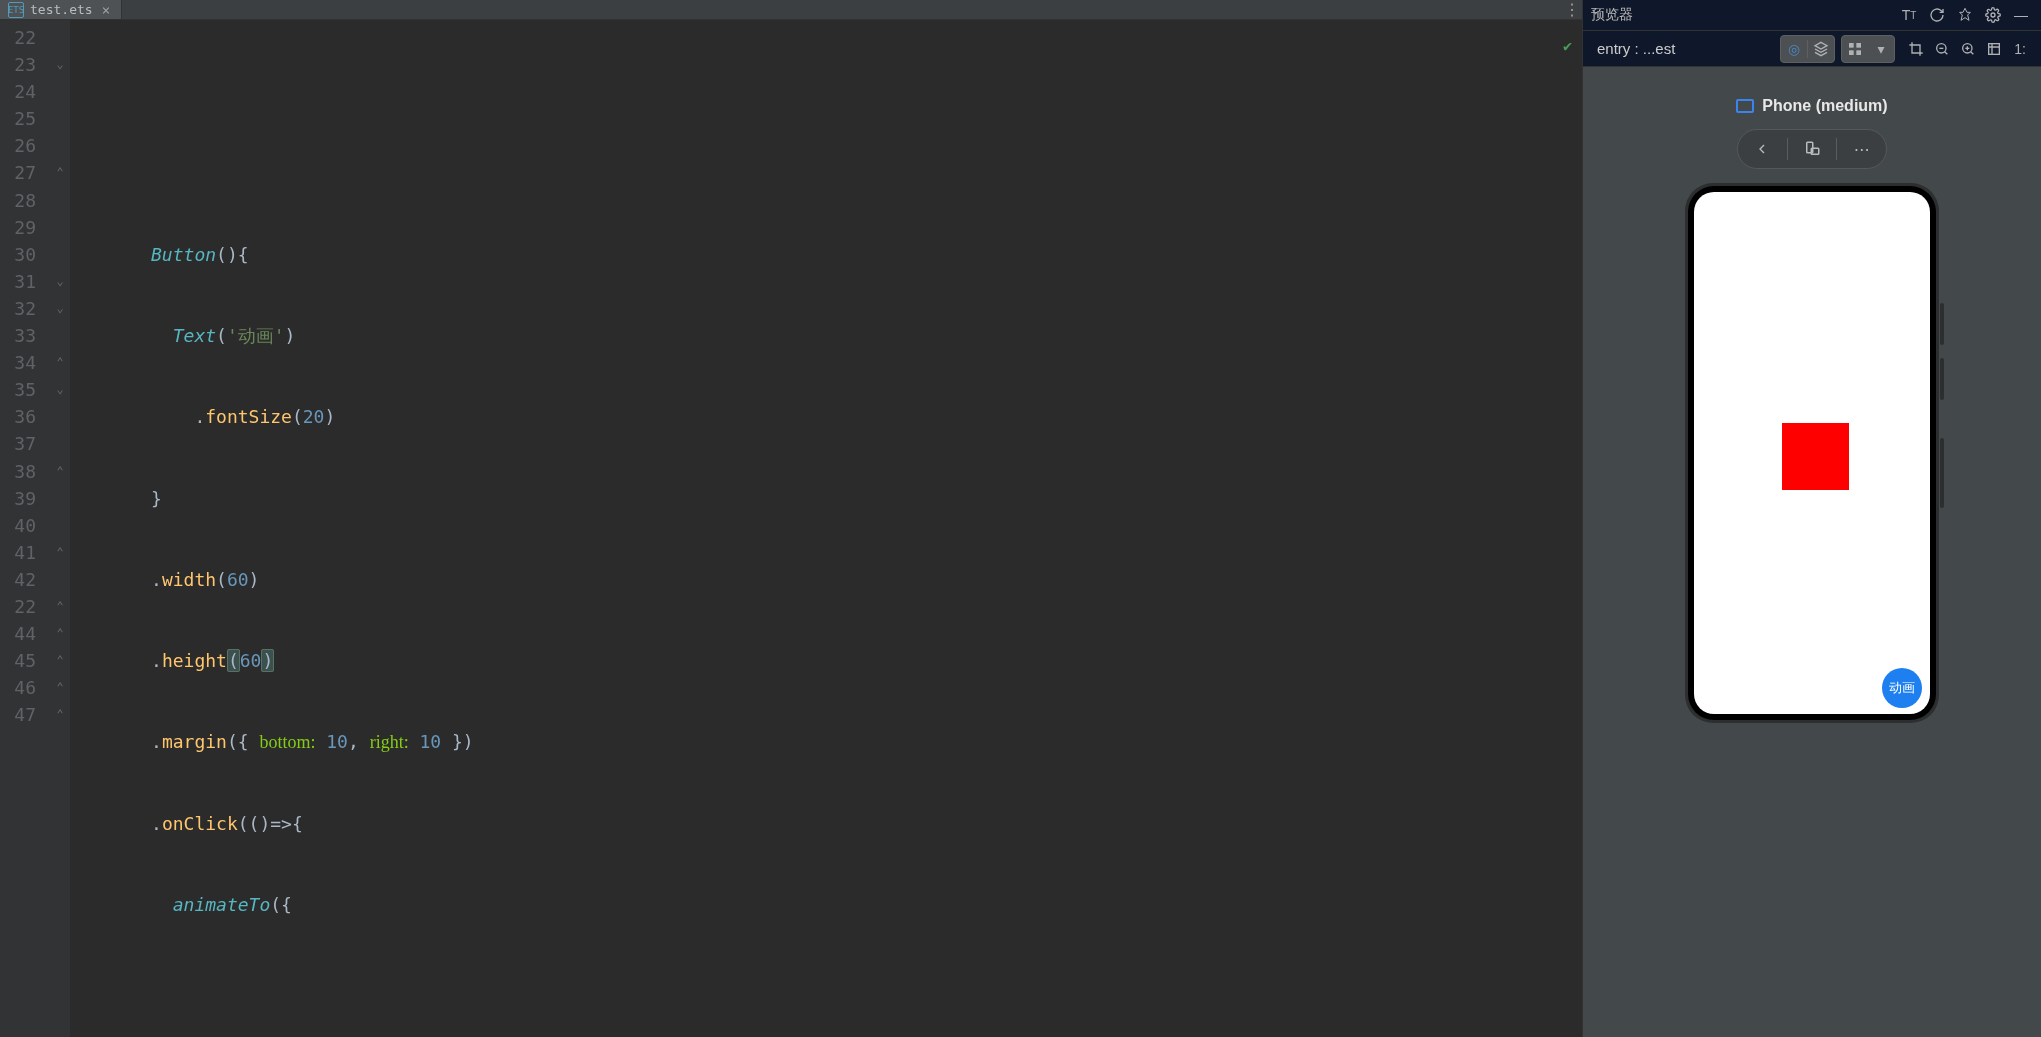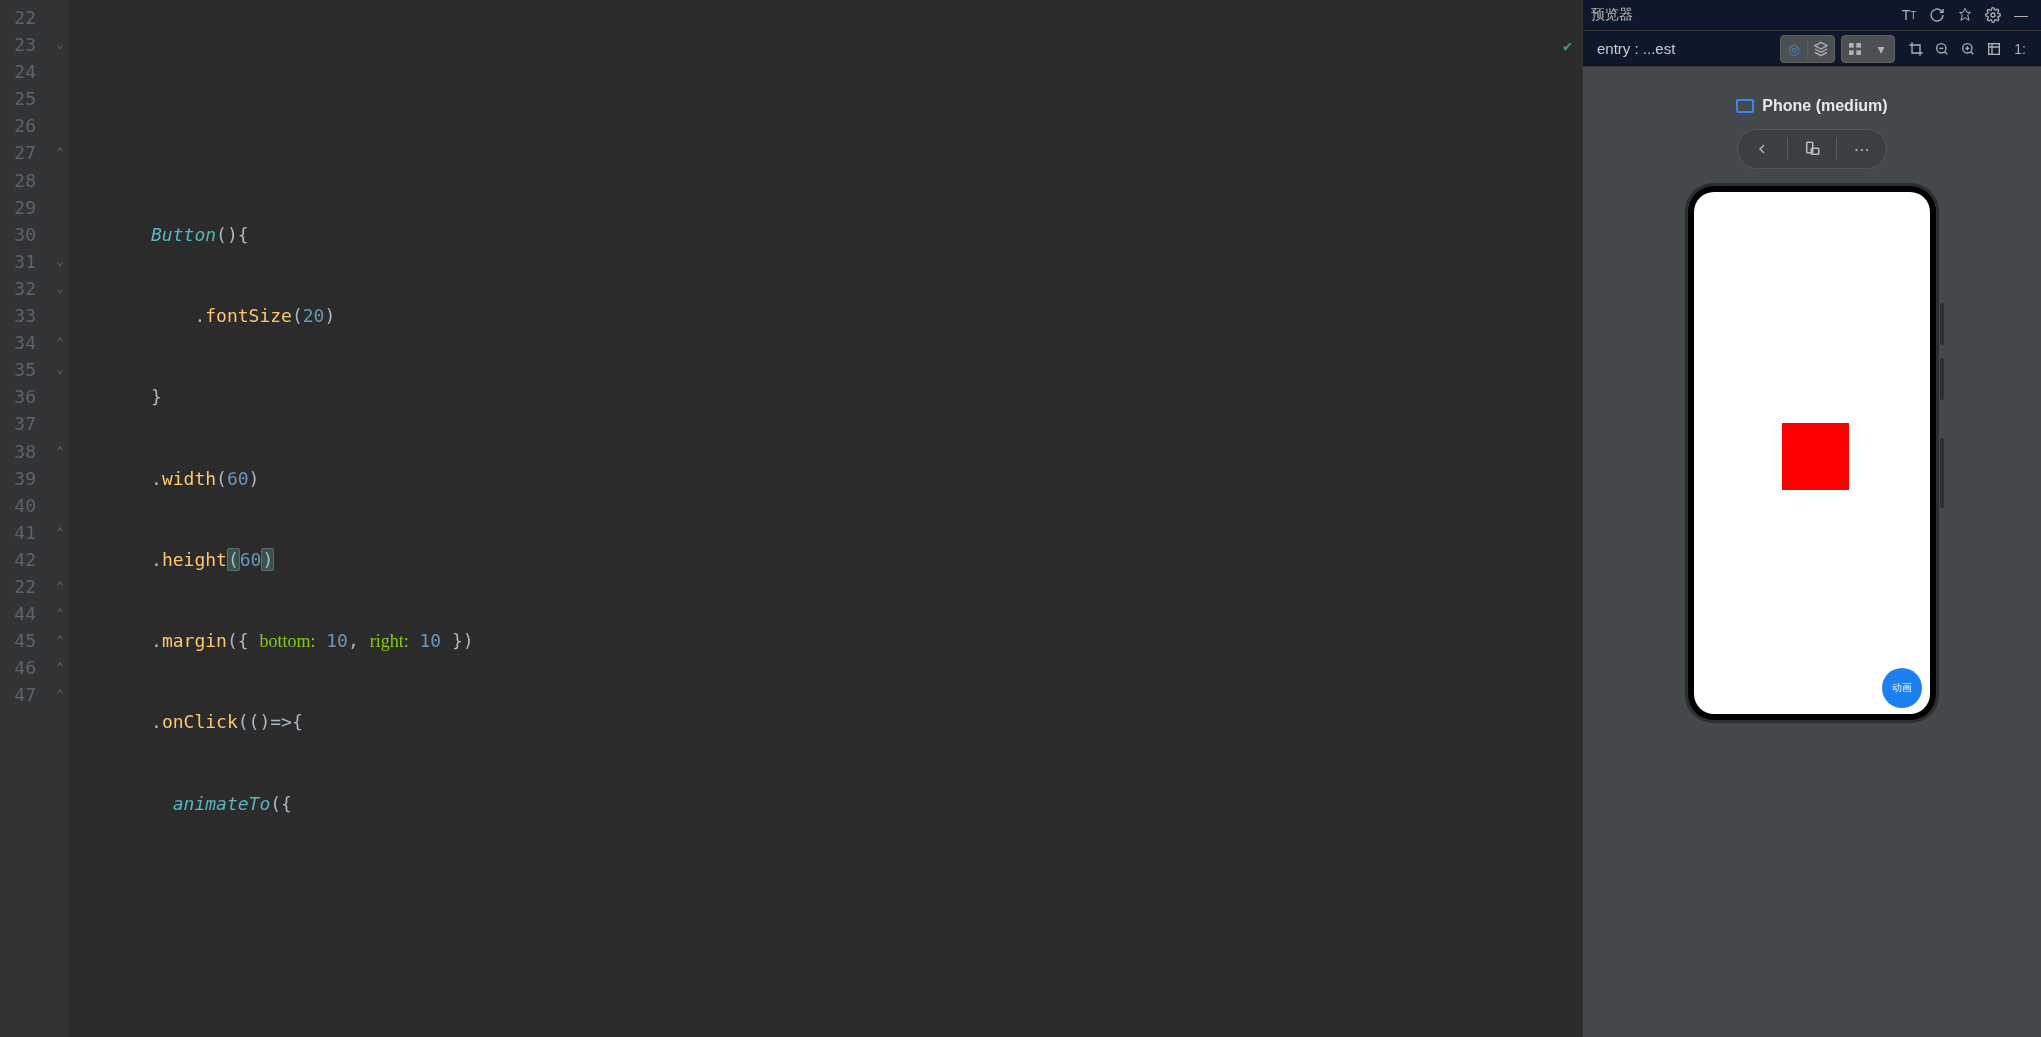--- a/index.html
+++ b/index.html
@@ -239,30 +239,39 @@
     background:#ff0000;
     left:88px; top:231px;
   }
   .anim-btn {
     position:absolute;
     right:8px; bottom:6px;
     width:40px; height:40px;
     border-radius:50%;
     background:#1e7ff0;
     color:#ffffff;
-    font-size:10px;
+    font-size:13px;
     display:flex; align-items:center; justify-content:center;
     font-family:"PingFang SC","Segoe UI",sans-serif;
   }
   .svgicon { width:16px; height:16px; }
 </style>
 </head>
 <body>
 
 <div class="editor-side">
+  <div class="tabbar">
+    <div class="tab">
+      <span class="file-icon">ETS</span>
+      <span>test.ets</span>
+      <span class="close">×</span>
+    </div>
+    <div class="tabbar-spacer"></div>
+    <div class="tabbar-more">⋮</div>
+  </div>
 
   <div class="status-check">✔</div>
 
   <div class="code-area">
 
     <div class="gutter-line-numbers" id="ln-gutter">
         <div class="ln">22</div>
         <div class="ln">23</div>
         <div class="ln">24</div>
         <div class="ln">25</div>
@@ -318,20 +327,21 @@
         <div class="fold-icon">⌃</div>
         <div class="fold-icon">⌃</div>
       </div>
 
     <div class="code-lines">
       
       <div class="cursor-line-hl" style="top:calc(4px + 27.1px*7);"></div>
 
       <div class="line"></div>
       <div class="line">      <span class="tk-call">Button</span><span class="tk-pun">(){</span></div>
+      <div class="line">        <span class="tk-call">Text</span><span class="tk-pun">(</span><span class="tk-str">'动画'</span><span class="tk-pun">)</span></div>
       <div class="line">          <span class="tk-dot">.</span><span class="tk-method">fontSize</span><span class="tk-pun">(</span><span class="tk-num">20</span><span class="tk-pun">)</span></div>
       <div class="line">      <span class="tk-pun">}</span></div>
       <div class="line">      <span class="tk-dot">.</span><span class="tk-method">width</span><span class="tk-pun">(</span><span class="tk-num">60</span><span class="tk-pun">)</span></div>
       <div class="line">      <span class="tk-dot">.</span><span class="tk-method">height</span><span class="tk-pun hl-paren">(</span><span class="tk-num">60</span><span class="tk-pun hl-paren">)</span></div>
       <div class="line">      <span class="tk-dot">.</span><span class="tk-method">margin</span><span class="tk-pun">({ </span><span class="tk-ident">bottom:</span> <span class="tk-num">10</span><span class="tk-pun">, </span><span class="tk-ident">right:</span> <span class="tk-num">10</span><span class="tk-pun"> })</span></div>
       <div class="line">      <span class="tk-dot">.</span><span class="tk-method">onClick</span><span class="tk-pun">(</span><span class="tk-pun">()=&gt;{</span></div>
       <div class="line">        <span class="tk-call">animateTo</span><span class="tk-pun">({</span></div>
       
       
       

